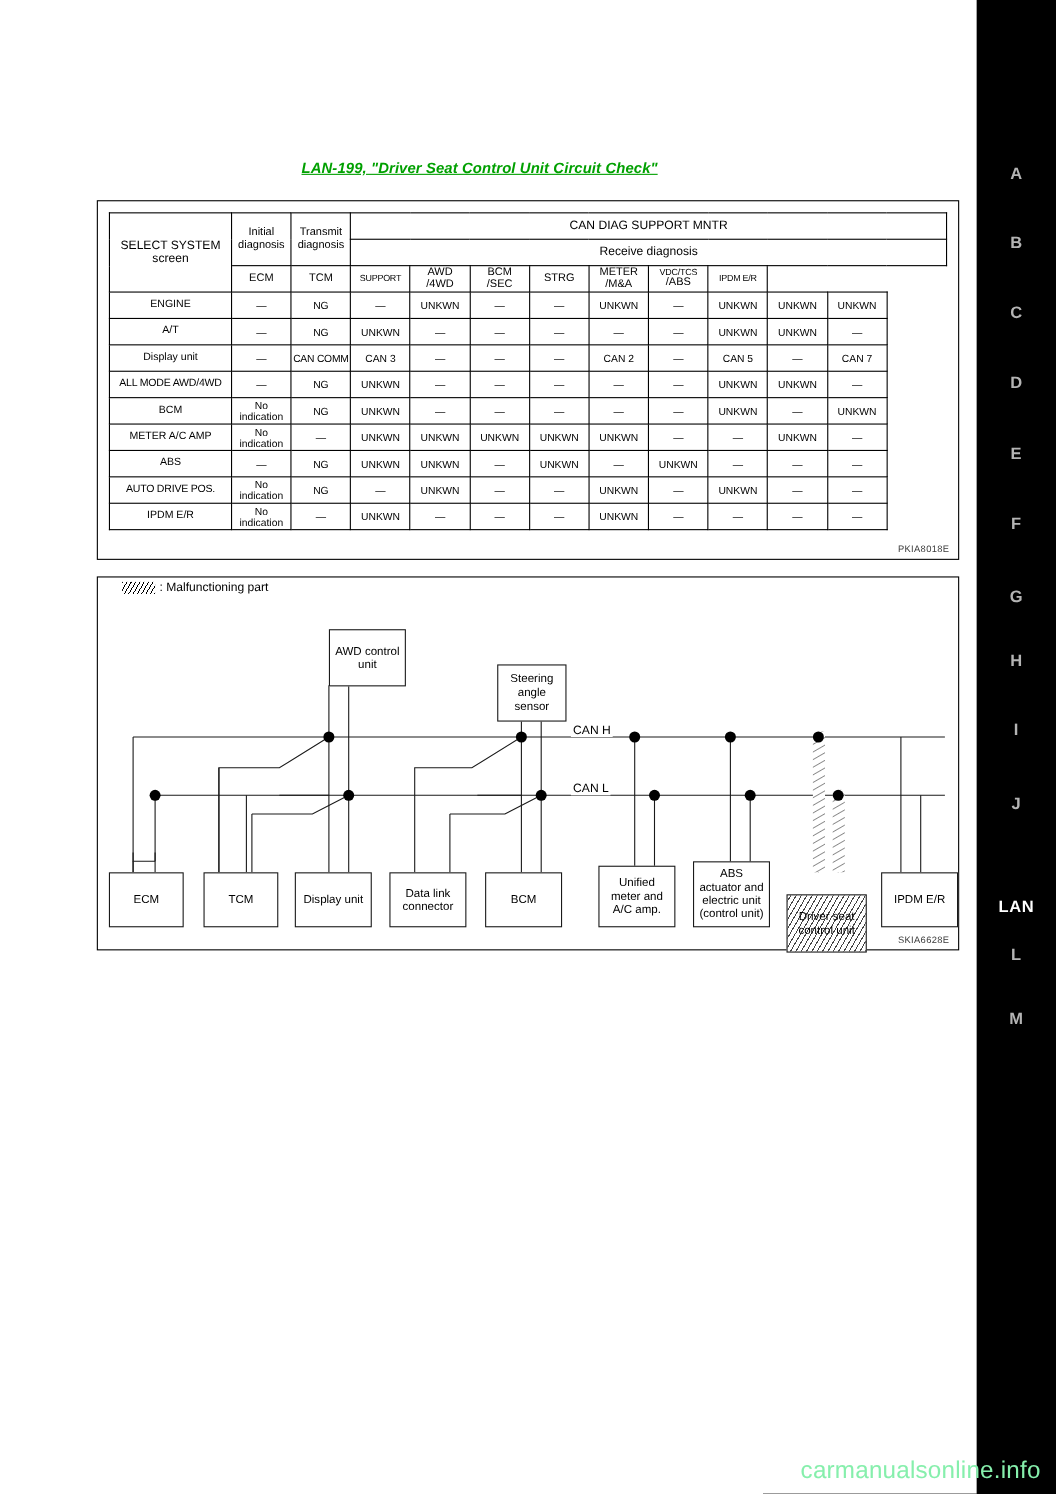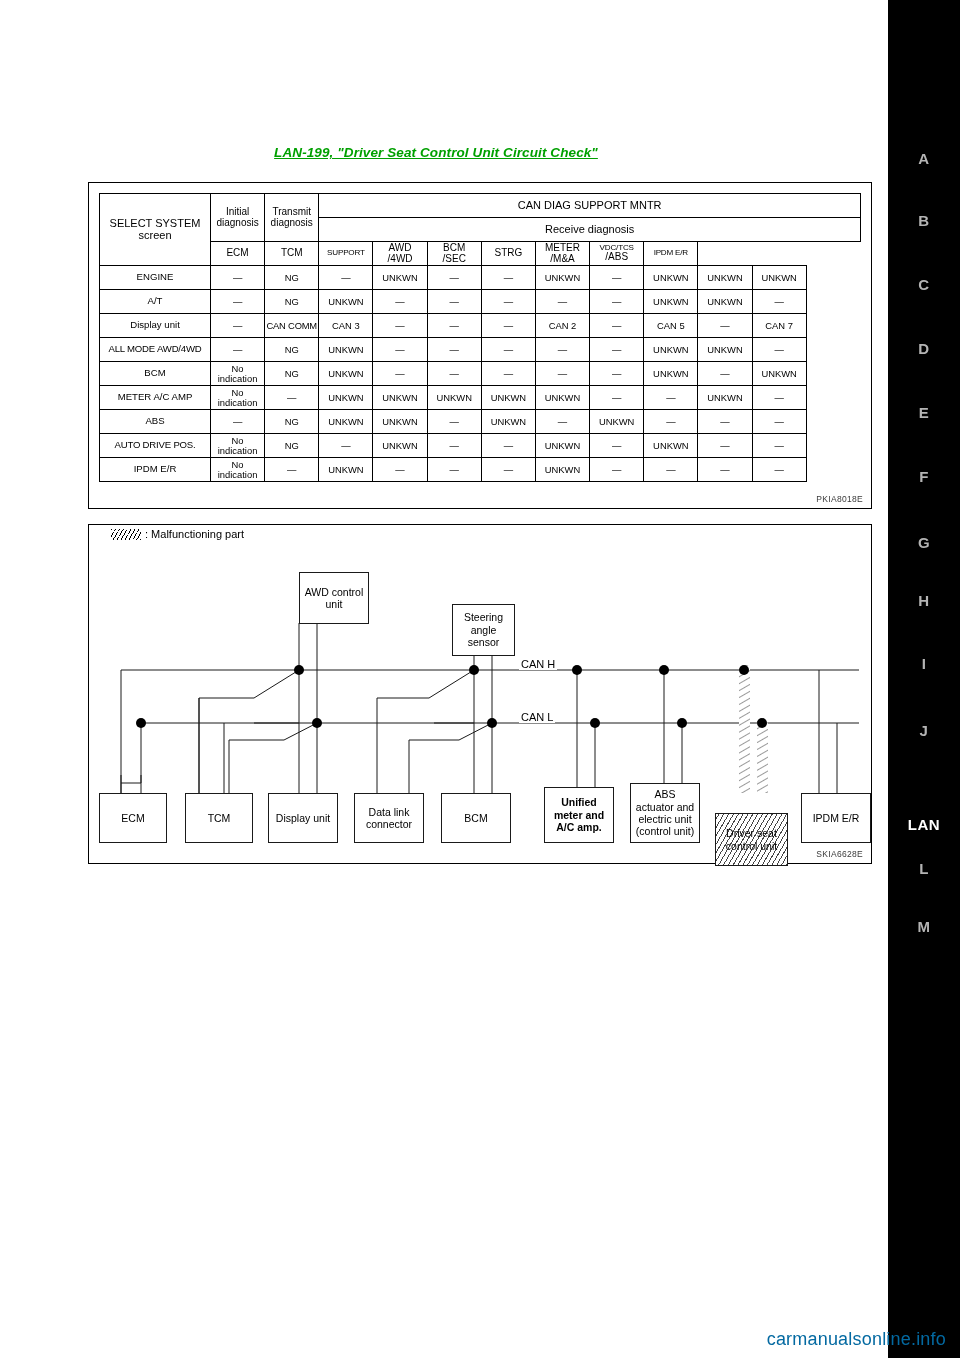--- a/index.html
+++ b/index.html
@@ -207,22 +207,22 @@
   .tab-item.active {
     color: #ffffff;
     font-size: 15px;
   }
 
   
   .watermark {
     position: absolute;
     right: 14px;
     bottom: 8px;
-    font-size: 18px;
-    color: #0369a1;
+    font-size: 22px;
+    color: #86efac;
     letter-spacing: 0.2px;
   }
 </style>
 </head>
 <body>
 
 <div id="page">
 
   <div class="sheet">
 
@@ -516,21 +516,21 @@
           </div>
         <div class="node" id="node-display" style="left:179px; top:268px; width:70px; height:50px;">
             <span>Display unit</span>
           </div>
         <div class="node" id="node-dlc" style="left:265px; top:268px; width:70px; height:50px;">
             <span>Data link<br>connector</span>
           </div>
         <div class="node" id="node-bcm" style="left:352px; top:268px; width:70px; height:50px;">
             <span>BCM</span>
           </div>
-        <div class="node" id="node-meter" style="left:455px; top:262px; width:70px; height:56px;font-weight:bold;">
+        <div class="node" id="node-meter" style="left:455px; top:262px; width:70px; height:56px;">
             <span>Unified<br>meter and<br>A/C amp.</span>
           </div>
         <div class="node" id="node-abs" style="left:541px; top:258px; width:70px; height:60px;">
             <span>ABS<br>actuator and<br>electric unit<br>(control unit)</span>
           </div>
         <div class="node hatched" id="node-seat" style="left:626px; top:265px; width:73px; height:53px;margin-top:23px;">
             <span>Driver seat<br>control unit</span>
           </div>
         <div class="node" id="node-ipdm" style="left:712px; top:268px; width:70px; height:50px;">
             <span>IPDM E/R</span>

